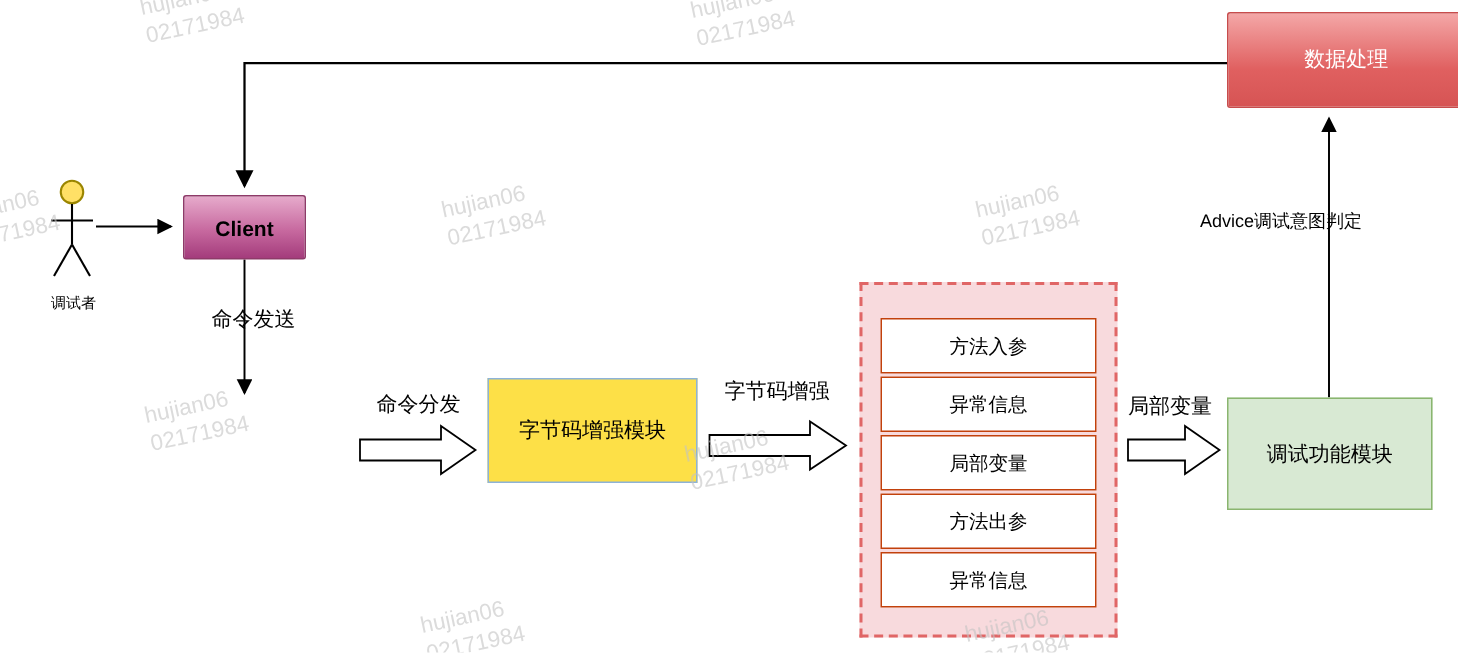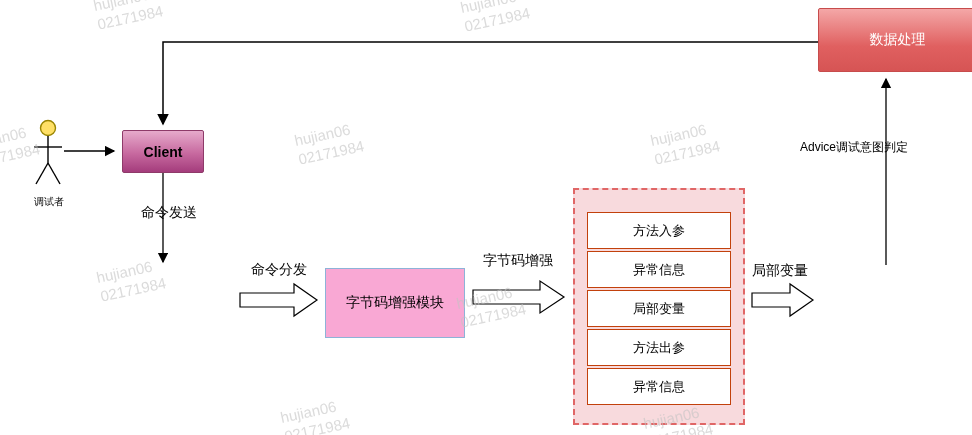--- a/index.html
+++ b/index.html
@@ -43,22 +43,22 @@
     border: 1px solid #c74c4c;
     border-radius: 2px;
     color: #ffffff;
   }
   .node-controller {
     left: 94px; top: 268px; width: 142px; height: 70px;
     background: #fae5c7;
     border: 1px solid #d8a050;
   }
   .node-bytecode {
-    left: 325px; top: 268px; width: 140px; height: 70px;
-    background: #f9a8d4;
+    left: 325px; top: 252px; width: 140px; height: 70px;
+    background: #fde047;
     border: 1px solid #8db3d8;
   }
   .node-debug {
     left: 818px; top: 265px; width: 137px; height: 75px;
     background: #d8e9d3;
     border: 1px solid #8ab56f;
   }
   .collect-panel {
     position: absolute;
     left: 573px; top: 188px; width: 172px; height: 237px;
@@ -146,20 +146,21 @@
     <polygon points="752,293 790,293 790,284 813,300 790,316 790,307 752,307" fill="#ffffff" stroke="#000" stroke-width="1.2"></polygon>
   </svg>
 
   <div class="node node-data-processing">数据处理</div>
 
   <div class="node node-client">Client</div>
 
 
   <div class="node node-bytecode">字节码增强模块</div>
 
+  <div class="node node-debug">调试功能模块</div>
 
   <div class="collect-panel">
     <div class="collect-item">方法入参</div>
     <div class="collect-item">异常信息</div>
     <div class="collect-item">局部变量</div>
     <div class="collect-item">方法出参</div>
     <div class="collect-item">异常信息</div>
   </div>
 
   <div class="actor-label">调试者</div>

